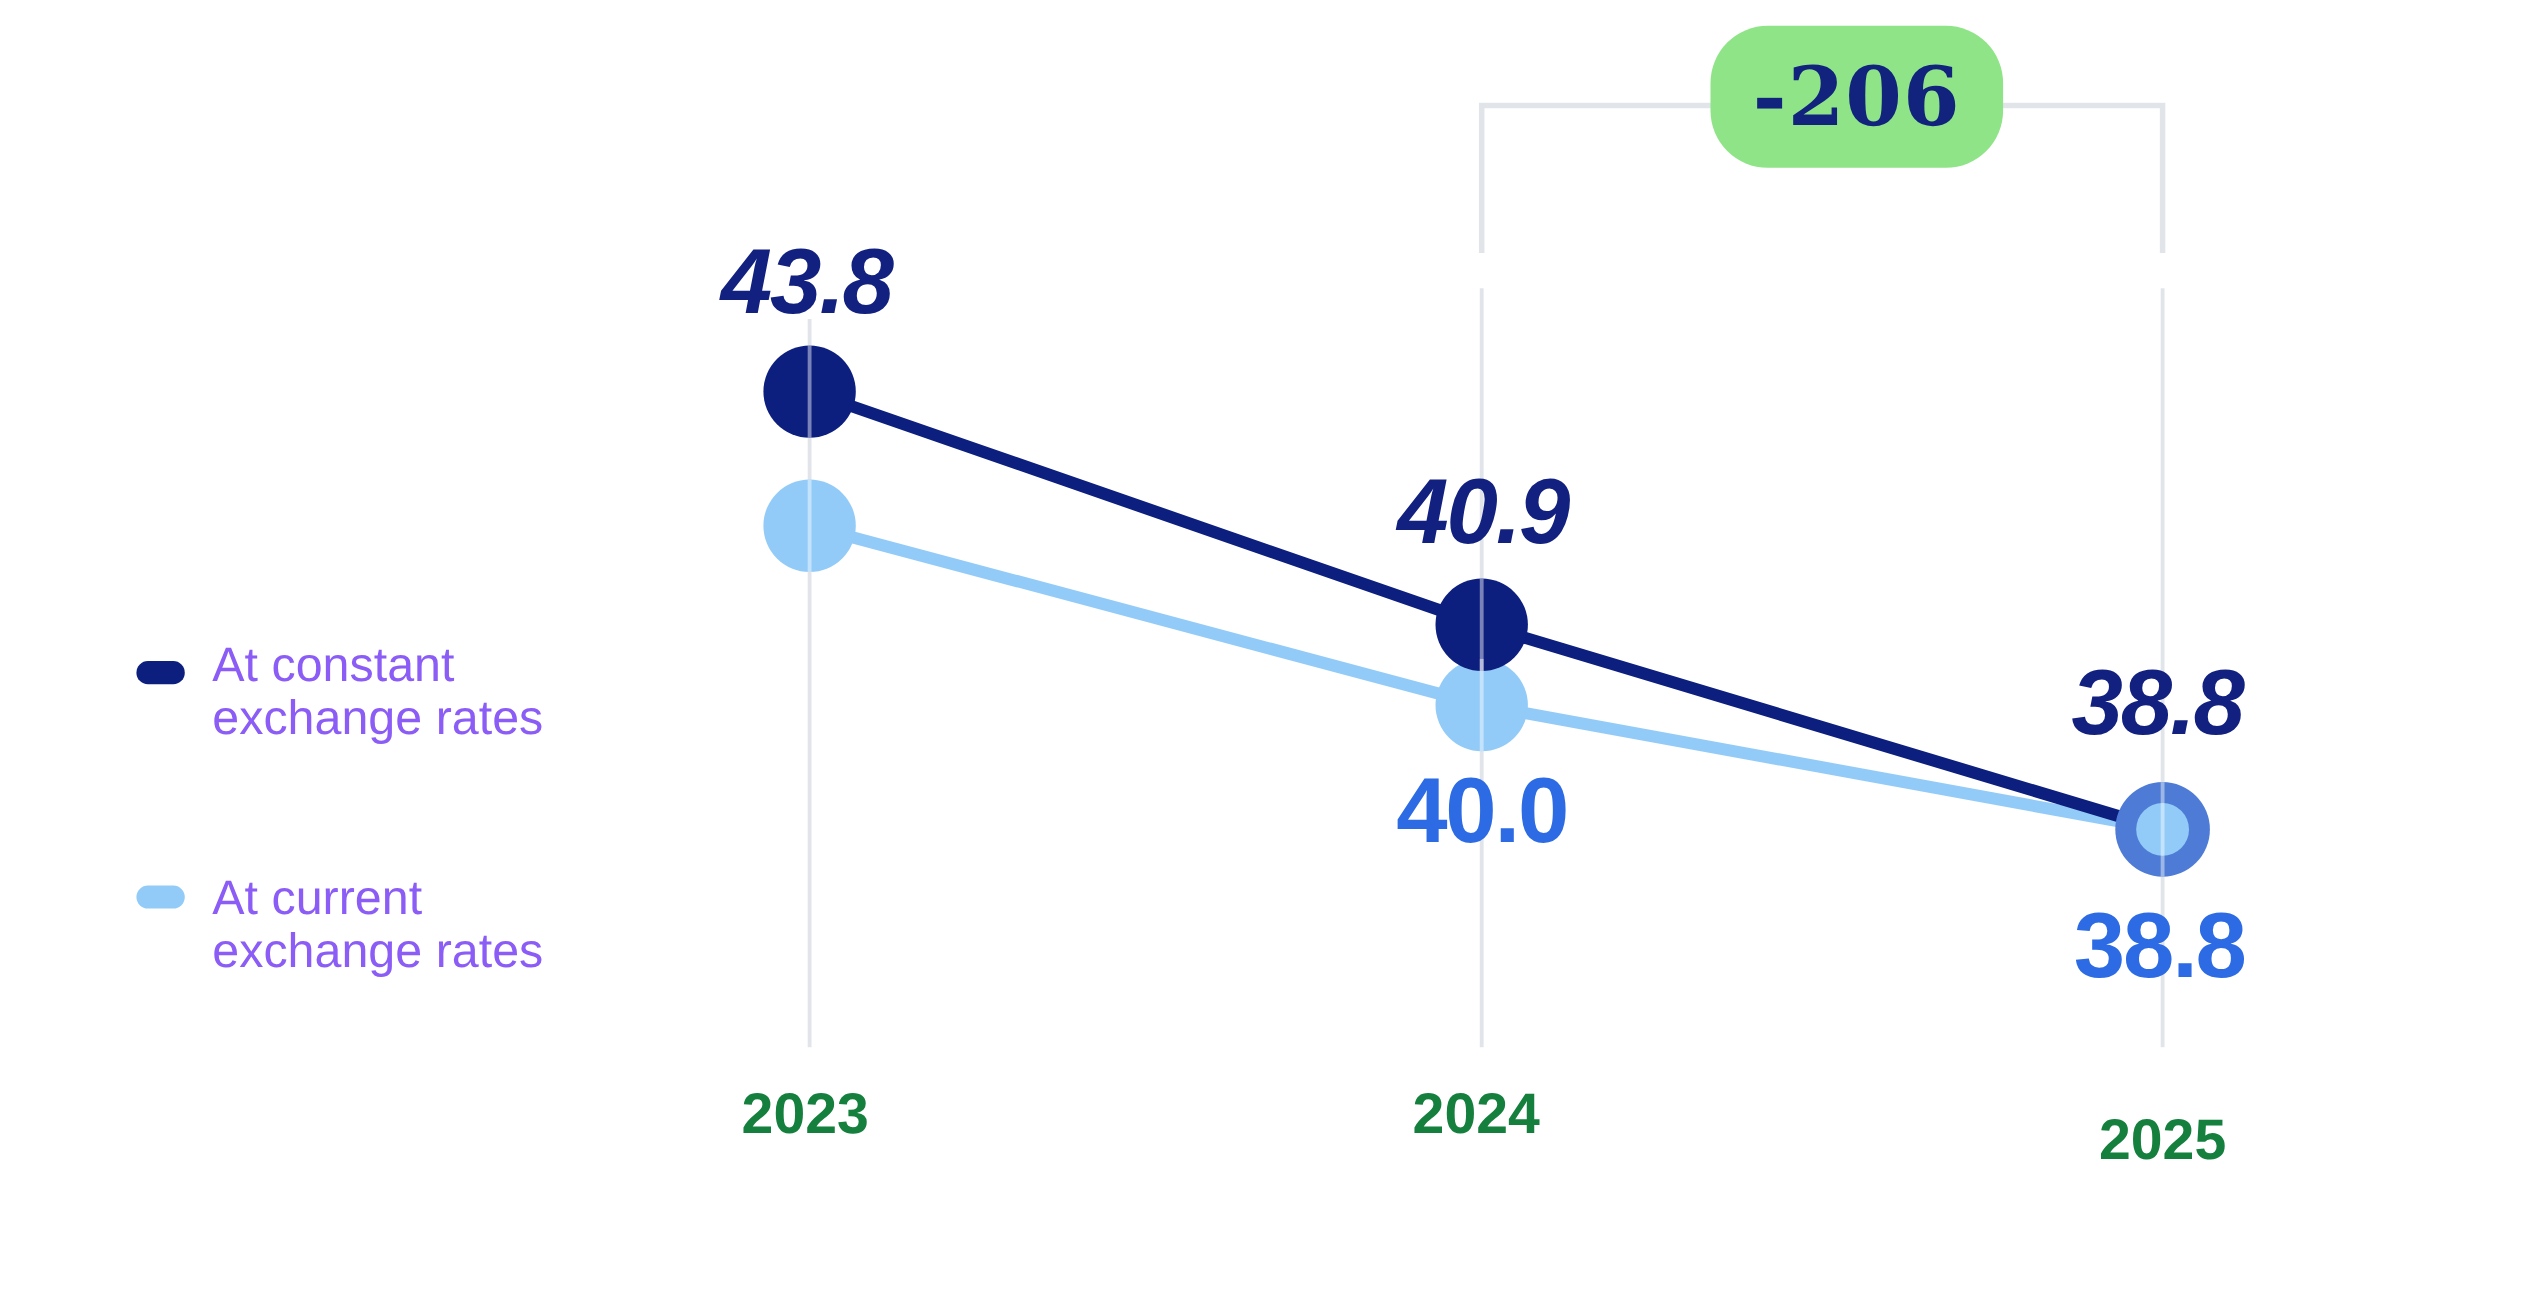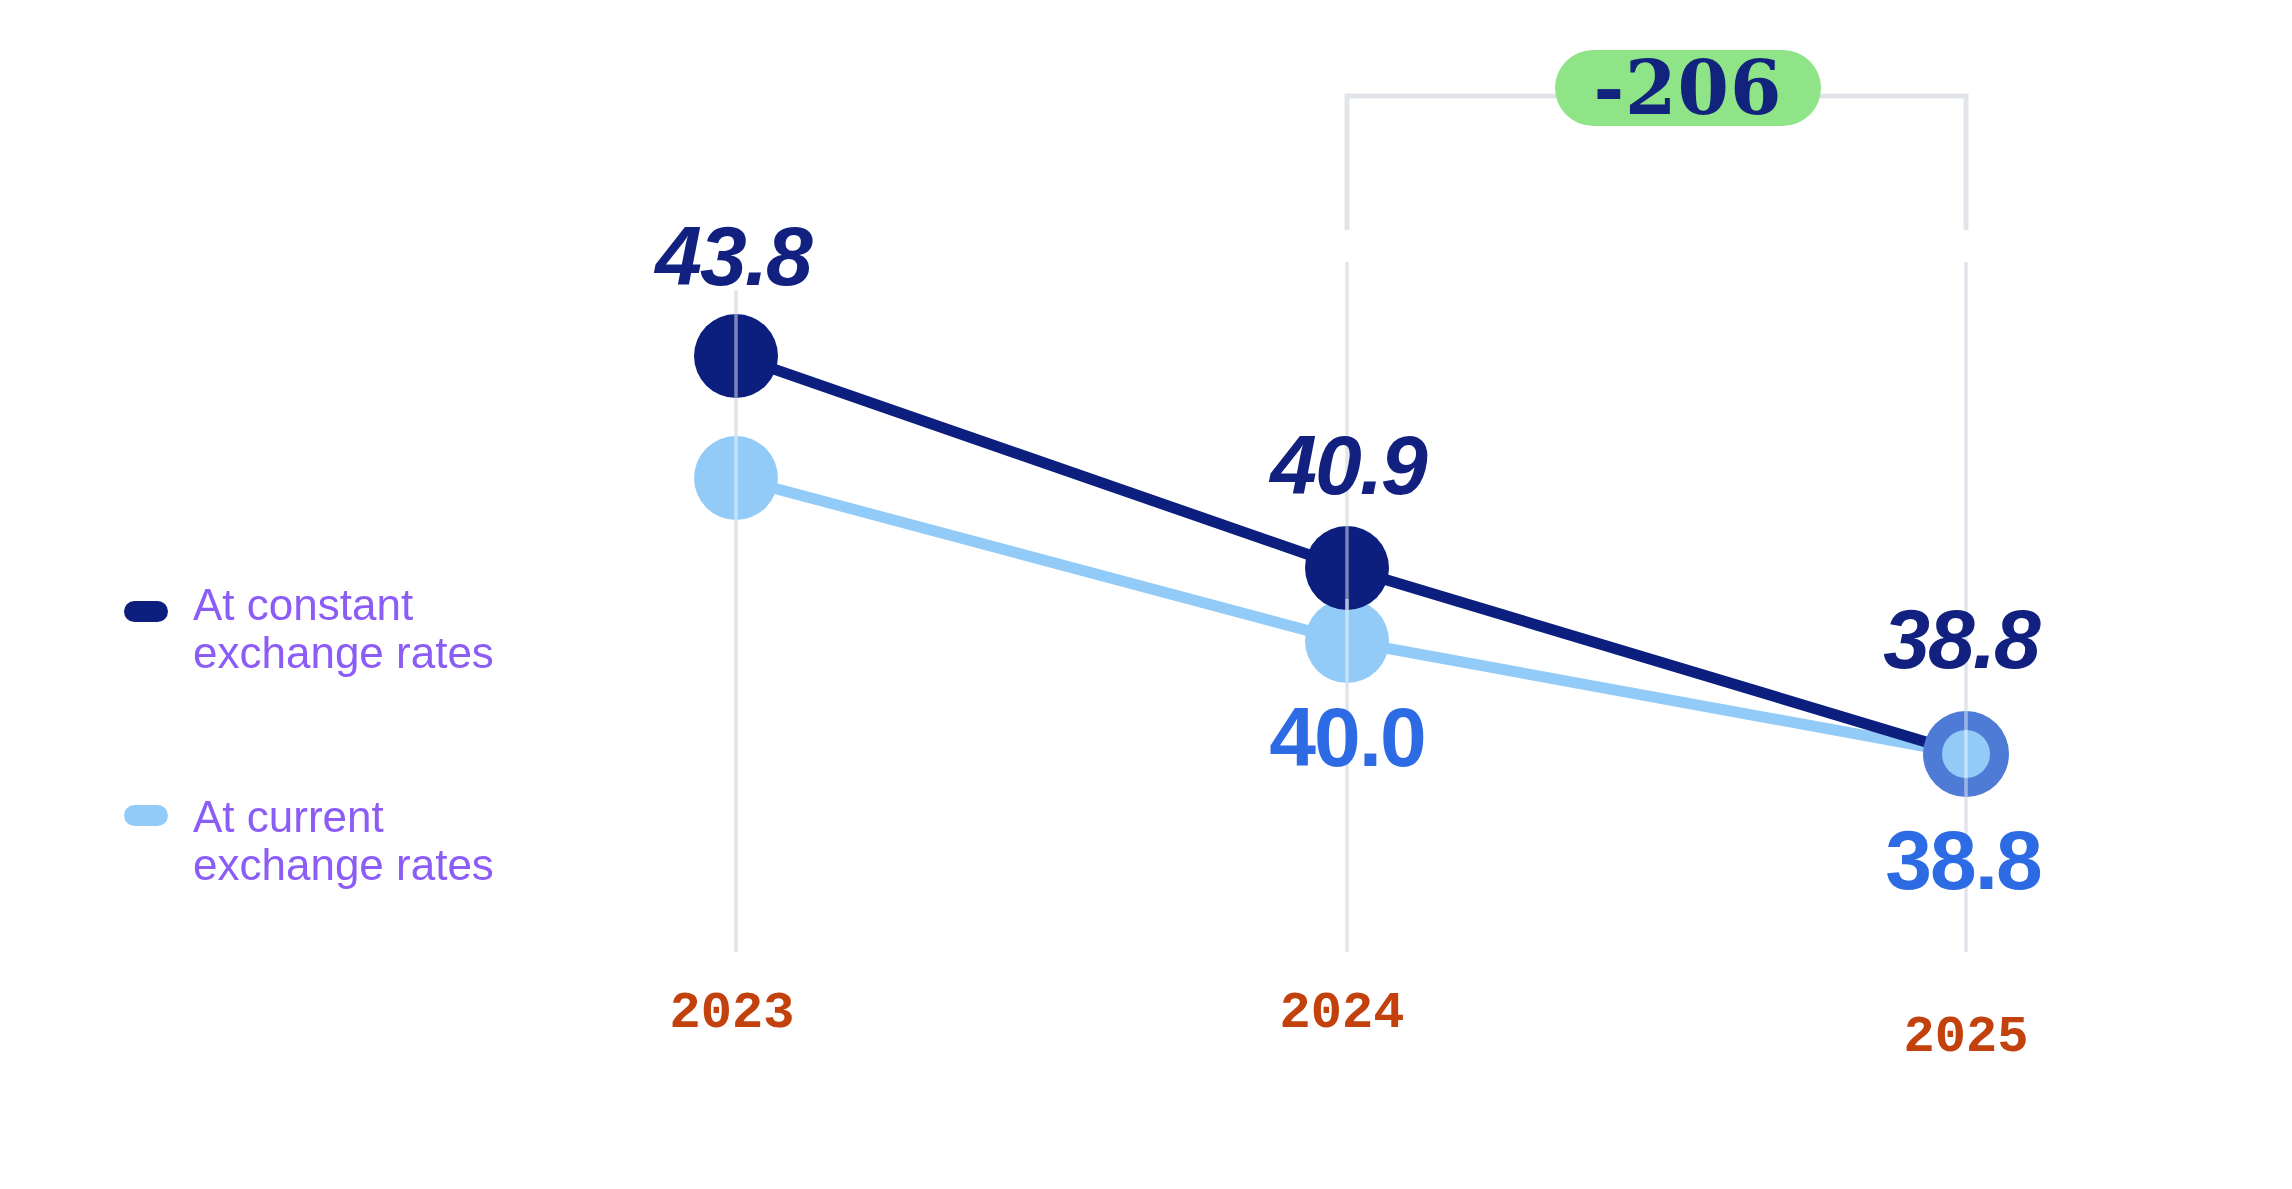--- a/index.html
+++ b/index.html
@@ -24,34 +24,33 @@
   }
   .val-navy { color: #12217f; font-style: italic; }
   .val-blue { color: #2d6be5; }
 
   .x-tick {
     position: absolute;
     transform: translate(-50%, -50%);
     top: 1013px;
     font-size: 52px;
     font-weight: bold;
-    color: #c2410c;
+    color: #15803d;
     letter-spacing: 0px;
     white-space: nowrap;
     z-index: 2;
-    font-family: Liberation Mono, monospace;
   }
 
   .badge {
     position: absolute;
     left: 1688px;
     top: 88px;
     transform: translate(-50%, -50%);
     width: 266px;
-    height: 76px;
+    height: 129px;
     background: #8fe487;
     border-radius: 52px;
     display: flex;
     align-items: center;
     justify-content: center;
     z-index: 2;
   }
   .badge-text {
     font-family: "DejaVu Serif", "Liberation Serif", serif;
     font-size: 74px;

